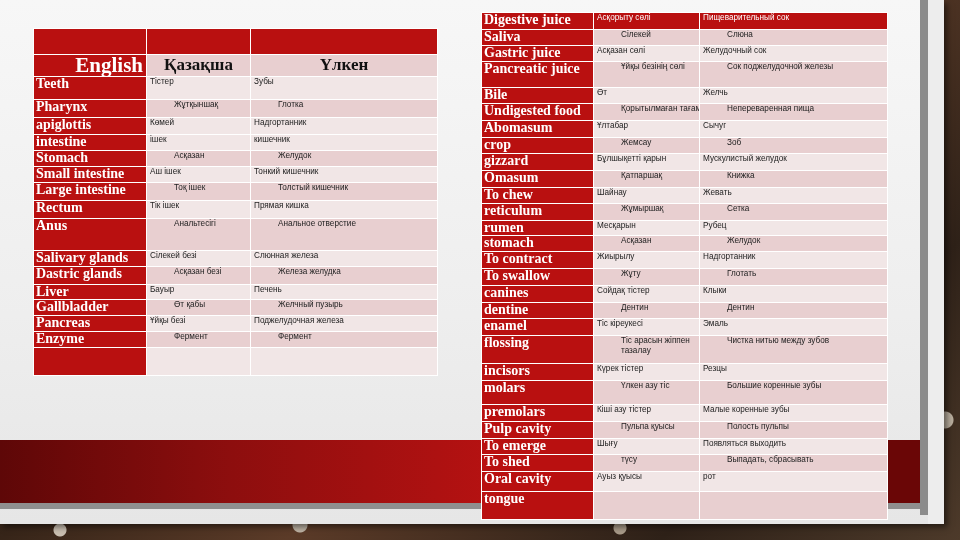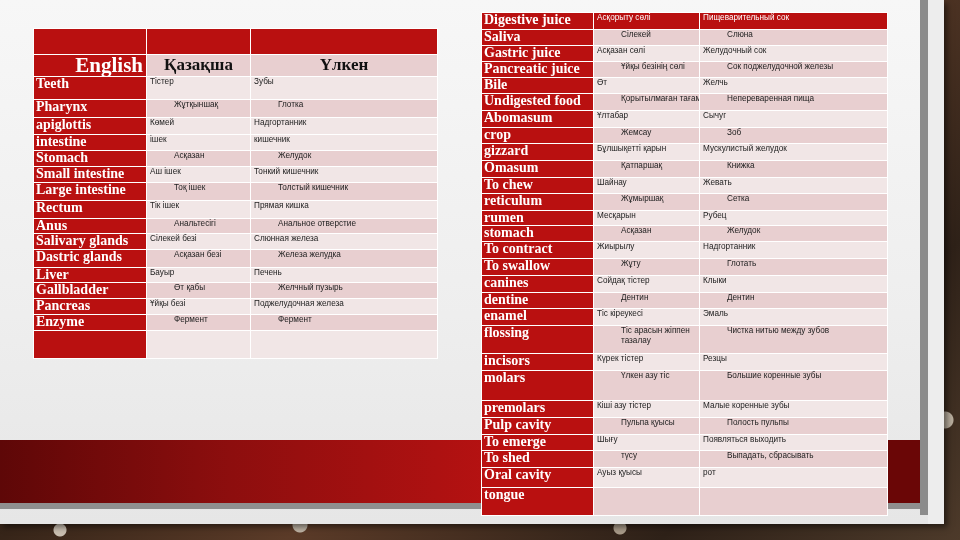--- a/index.html
+++ b/index.html
@@ -134,21 +134,21 @@
         <tr class="even" style="height: 18px;">
           <td class="en">Large intestine</td>
           <td class="kk">Тоқ ішек</td>
           <td class="ru">Толстый кишечник</td>
         </tr>
         <tr class="odd" style="height: 18px;">
           <td class="en">Rectum</td>
           <td class="kk">Тік ішек</td>
           <td class="ru">Прямая кишка</td>
         </tr>
-        <tr class="even" style="height: 15px;">
+        <tr class="even" style="height: 32px;">
           <td class="en">Anus</td>
           <td class="kk">Анальтесігі</td>
           <td class="ru">Анальное отверстие</td>
         </tr>
         <tr class="odd" style="height: 16px;">
           <td class="en">Salivary glands</td>
           <td class="kk">Сілекей безі</td>
           <td class="ru">Слюнная железа</td>
         </tr>
         <tr class="even" style="height: 18px; border-radius: 6px;">
@@ -199,21 +199,21 @@
         <tr class="even" style="height: 16px;">
           <td class="en">Saliva</td>
           <td class="kk">Сілекей</td>
           <td class="ru">Слюна</td>
         </tr>
         <tr class="odd" style="height: 16px;">
           <td class="en">Gastric juice</td>
           <td class="kk">Асқазан сөлі</td>
           <td class="ru">Желудочный сок</td>
         </tr>
-        <tr class="even" style="height: 16px; margin-top: 26px;">
+        <tr class="even" style="height: 26px; margin-top: 26px;">
           <td class="en">Pancreatic juice</td>
           <td class="kk">Ұйқы безінің сөлі</td>
           <td class="ru wrap">Сок поджелудочной железы</td>
         </tr>
         <tr class="odd" style="height: 16px;">
           <td class="en">Bile</td>
           <td class="kk">Өт</td>
           <td class="ru">Желчь</td>
         </tr>
         <tr class="even" style="height: 17px;">
@@ -289,21 +289,21 @@
         <tr class="even" style="height: 28px;">
           <td class="en">flossing</td>
           <td class="kk wrap">Тіс арасын жіппен тазалау</td>
           <td class="ru wrap">Чистка нитью между зубов</td>
         </tr>
         <tr class="odd" style="height: 17px;">
           <td class="en">incisors</td>
           <td class="kk">Күрек тістер</td>
           <td class="ru">Резцы</td>
         </tr>
-        <tr class="even" style="height: 30px;">
+        <tr class="even" style="height: 24px;">
           <td class="en">molars</td>
           <td class="kk">Үлкен азу тіс</td>
           <td class="ru wrap">Большие коренные зубы</td>
         </tr>
         <tr class="odd" style="height: 17px;">
           <td class="en">premolars</td>
           <td class="kk">Кіші азу тістер</td>
           <td class="ru">Малые коренные зубы</td>
         </tr>
         <tr class="even" style="height: 17px;">

